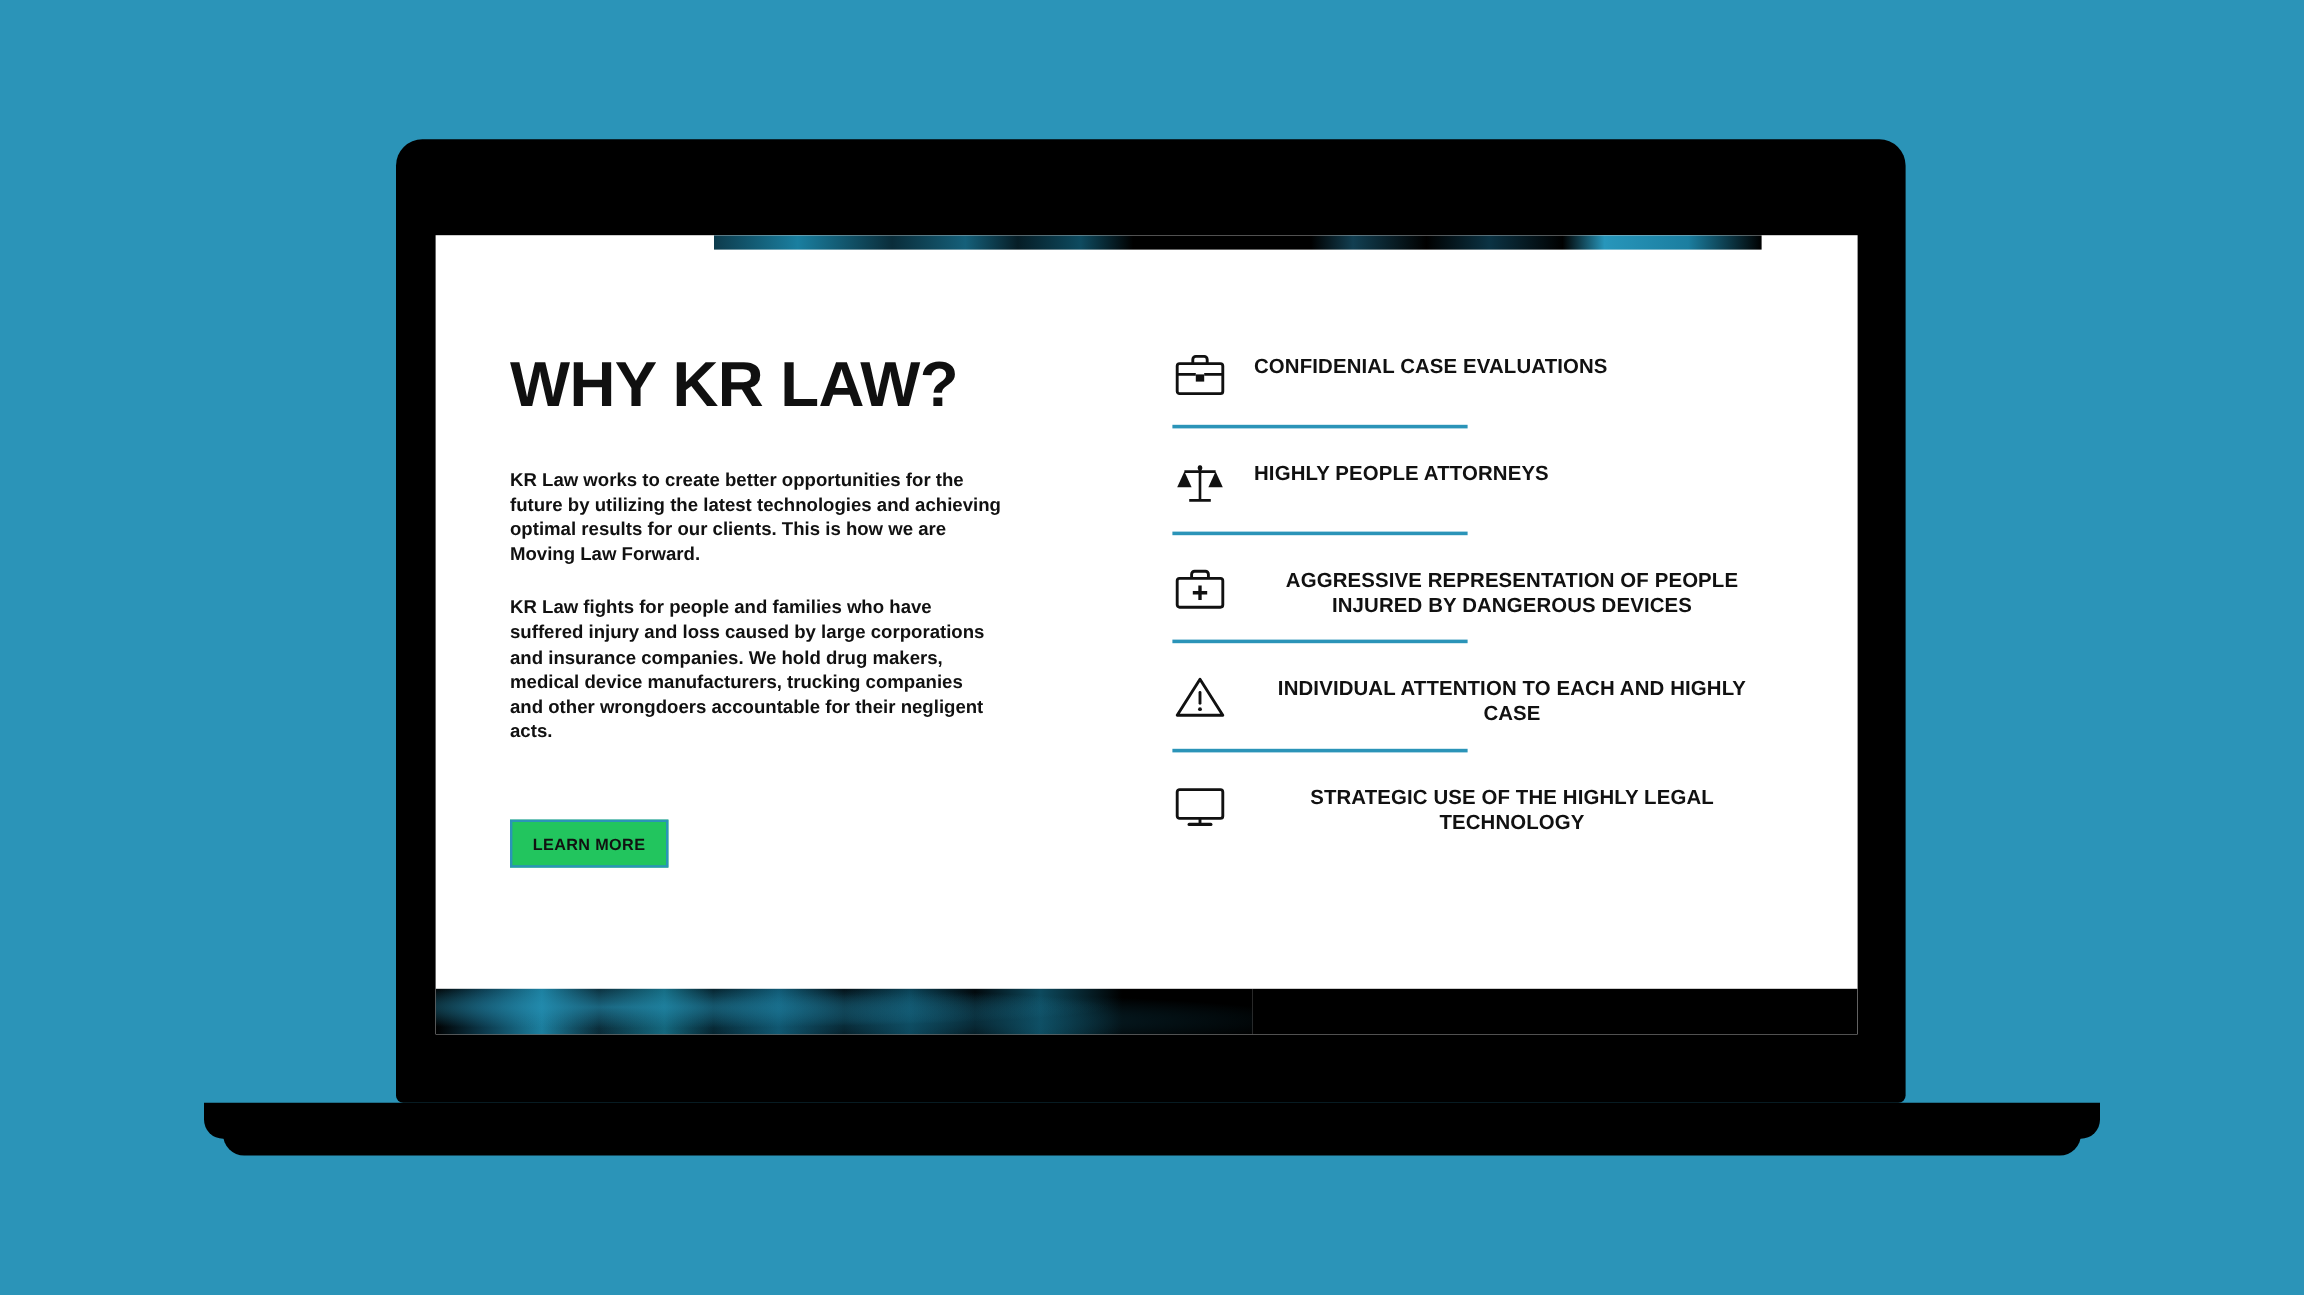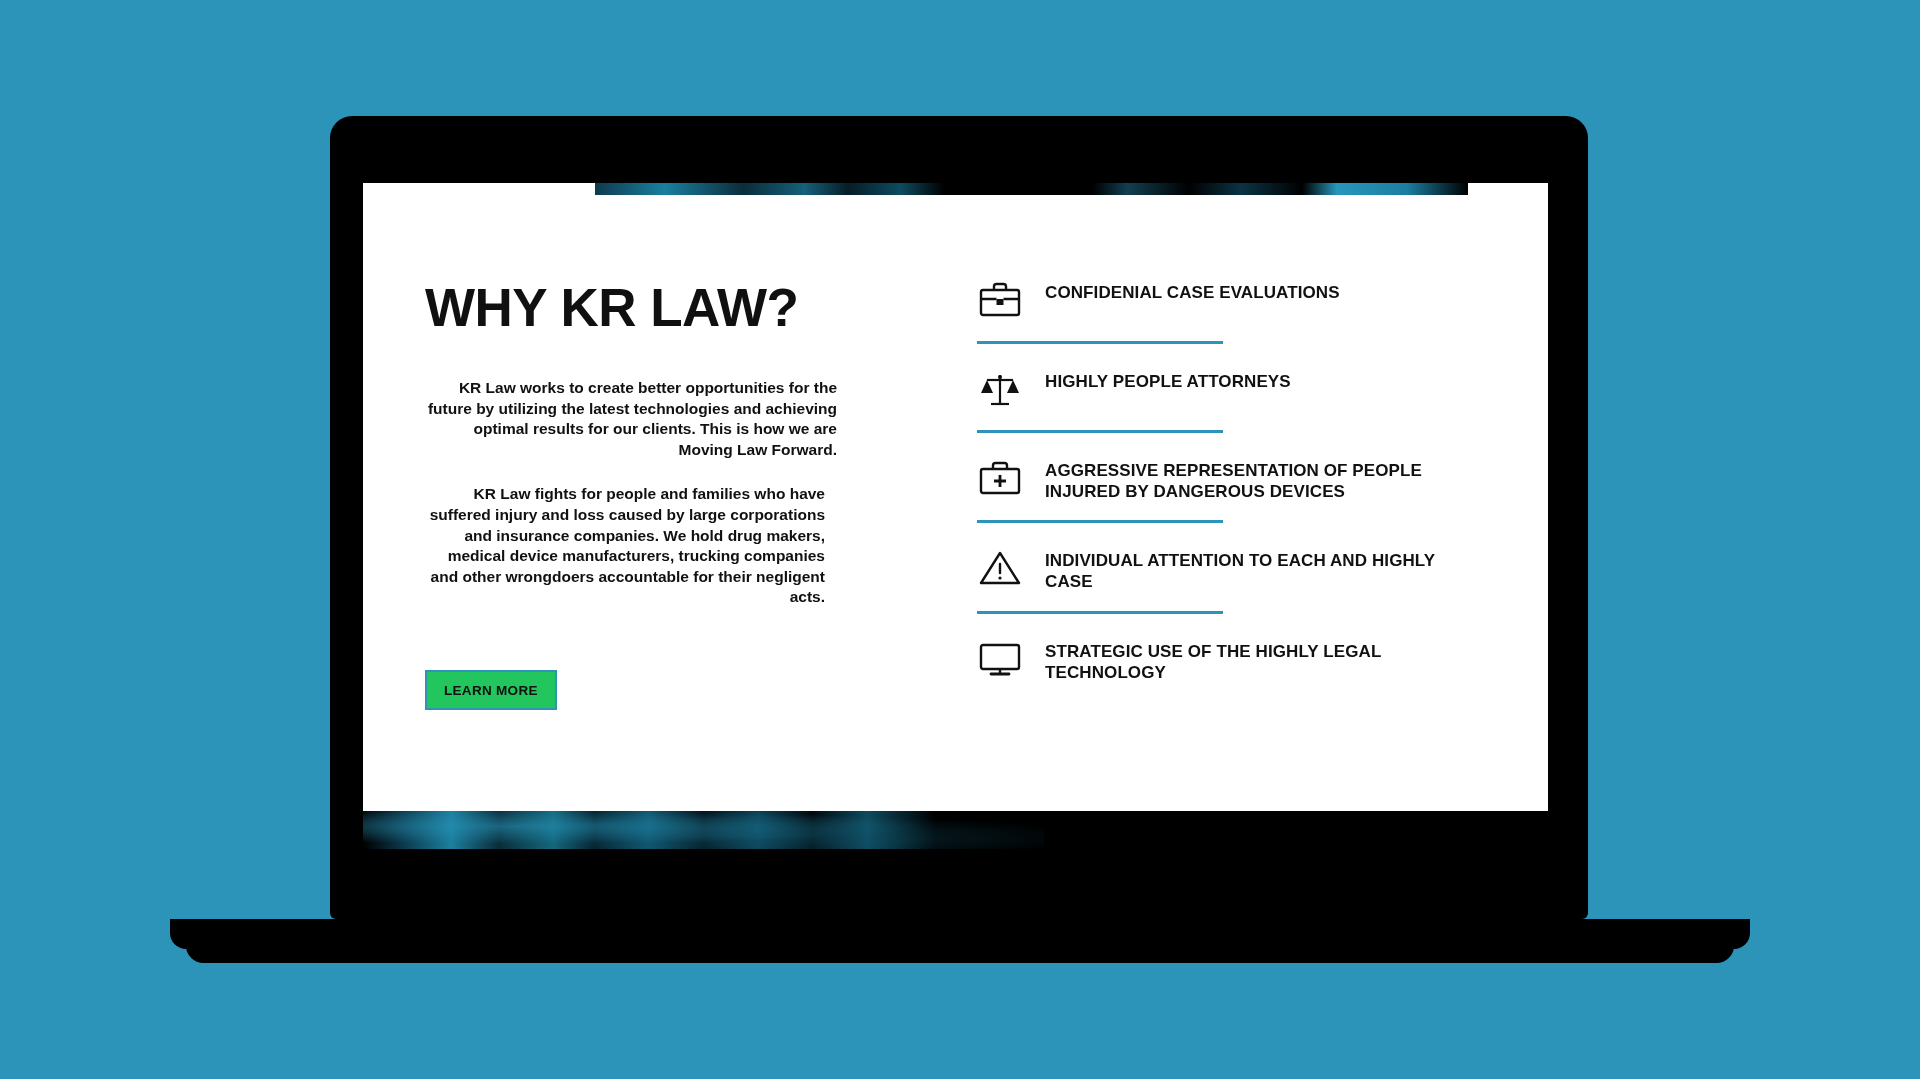--- a/index.html
+++ b/index.html
@@ -49,21 +49,21 @@
     height: 18px;
     background: #000000;
     border-radius: 0 0 70px 70px;
     transform: scaleX(0.985);
   }
 
   
   .screen {
     position: absolute;
     left: 363px;
-    top: 183px;
+    top: 196px;
     width: 1185px;
     height: 666px;
     background: #ffffff;
     overflow: hidden;
   }
 
   
   .photo-strip-top {
     position: absolute;
     left: 232px;
@@ -135,21 +135,20 @@
     line-height: 1;
   }
 
   .para {
     font-size: 15.5px;
     font-weight: 700;
     line-height: 1.33;
     color: #111111;
     margin: 0 0 24px 0;
     max-width: 412px;
-    text-align: right;
   }
   .para.second { max-width: 400px; }
 
   .learn-more {
     display: inline-block;
     margin-top: 38px;
     padding: 11px 17px 10px 17px;
     border: 2px solid #2b94b8;
     background: #22c55e;
     color: #111111;
@@ -182,20 +181,21 @@
     margin-top: 2px;
   }
   .feature .f-label {
     font-size: 17px;
     font-weight: 700;
     color: #111111;
     line-height: 1.22;
     letter-spacing: 0.1px;
     padding-top: 8px;
     max-width: 430px;
+    text-align: center;
   }
 
   .divider {
     height: 3px;
     background: #2b94b8;
     width: 246px;
     margin: 0 0 20px 0;
   }
 
   svg { display: block; }

